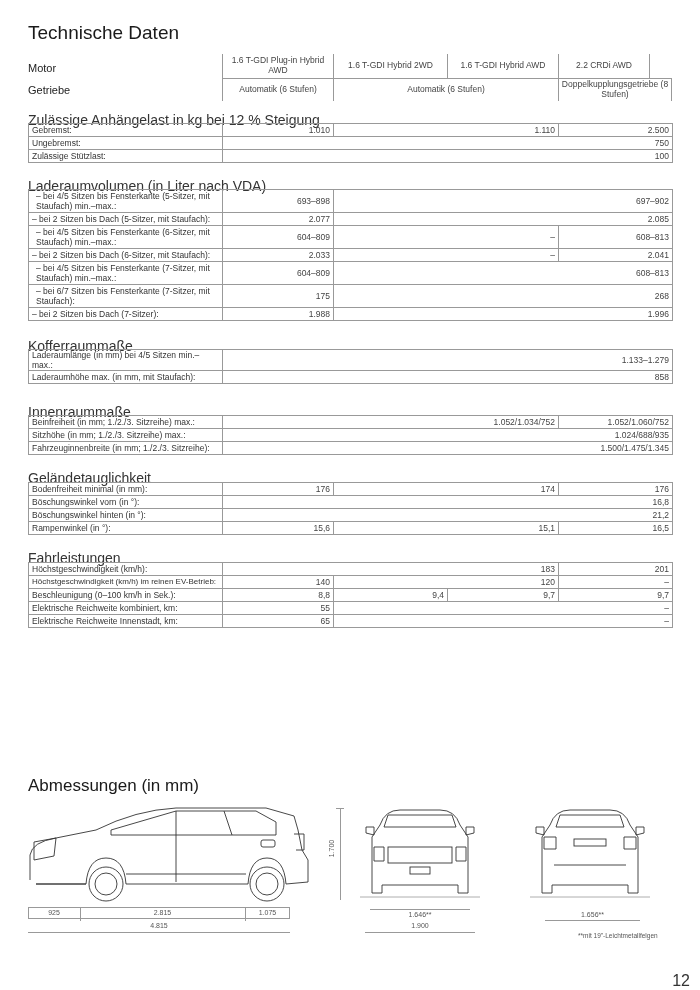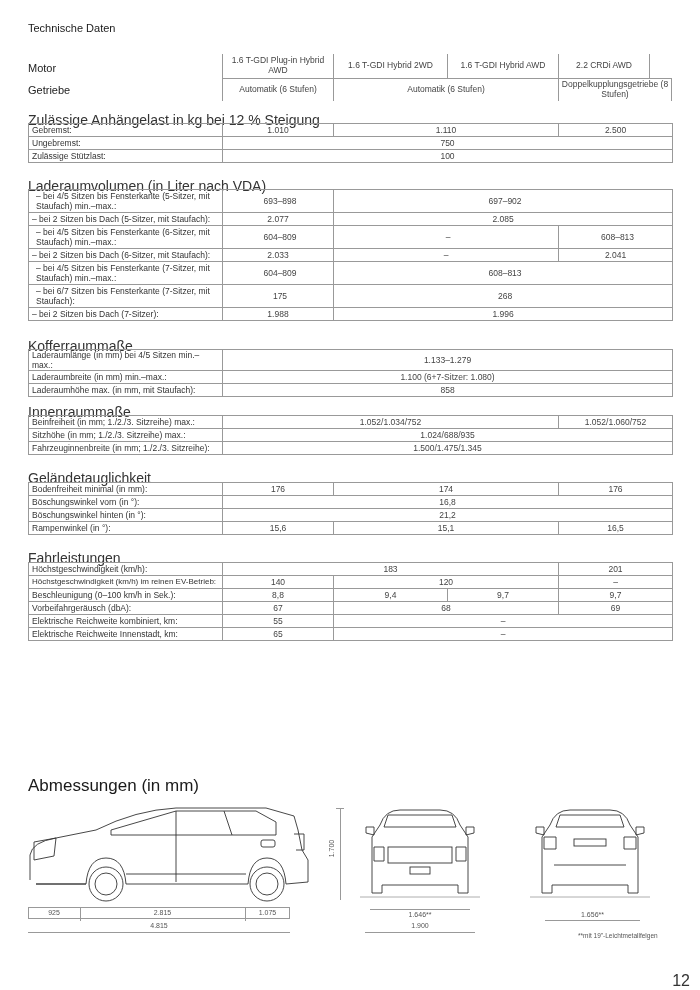--- a/index.html
+++ b/index.html
@@ -1,35 +1,35 @@
 <!DOCTYPE html>
 <html><head>
 <meta charset="utf-8">
 <style>
   html, body { margin:0; padding:0; background:#fff; }
   body { width:700px; height:990px; position:relative; overflow:hidden;
          font-family:"Liberation Sans", sans-serif; color:#222; }
-  .title { position:absolute; left:28px; top:22px; font-size:11px; font-weight:normal; color:#1a1a1a; }
+  .title { position:absolute; left:28px; top:22px; font-size:19px; font-weight:normal; color:#1a1a1a; }
   .h2 { position:absolute; left:28px; top:776px; font-size:17px; color:#1a1a1a; }
 
   
   .hdr { position:absolute; left:28px; top:54px; width:644px; }
   .hdr .lbl { position:absolute; left:0; font-size:11px; color:#222;text-align:center; }
   .hdr .cell { position:absolute; font-size:8.5px; color:#444; text-align:center;
                display:flex; align-items:center; justify-content:center; line-height:1.15;
                border-left:1px solid #999; box-sizing:border-box; }
   .hdr .hline { position:absolute; left:194px; width:450px; height:1px; background:#999; }
 
   
   .sec-title { position:absolute; left:28px; font-size:14px; color:#333; }
   table.spec { position:absolute; left:28px; width:644px; border-collapse:collapse;
                table-layout:fixed; font-size:8.5px; color:#444; }
   table.spec td { border:1px solid #999; padding:0 3px; height:12px; line-height:10px; }
   table.spec td.l { text-align:left; color:#333; }
-  table.spec td.v { text-align:center; }
+  table.spec td.v { text-align:right; }
   table.spec tr.tall td { height:22px;padding-left:7px; }
   col.c0 { width:194px; } col.c1 { width:111px; } col.c2 { width:114px; }
   col.c3 { width:111px; } col.c4 { width:114px; }
 
   
   .dim { position:absolute; font-size:7px; color:#555; text-align:center; }
   .dimbox { position:absolute; border:1px solid #999; box-sizing:border-box; }
   .vline { position:absolute; width:1px; background:#999; }
   .hl { position:absolute; height:1px; background:#999; }
   .pagenum { position:absolute; right:10px; top:972px; font-size:16px; color:#333; }
@@ -138,24 +138,20 @@
       <col class="c2">
       <col class="c3">
       <col class="c4">
     </colgroup>
   <tbody>
       <tr>
     <td class="l">Laderaumlänge (in mm) bei 4/5 Sitzen min.–max.:</td>
     <td class="v" colspan="4">1.133–1.279</td>
   </tr>
   <tr>
-    <td class="l">Laderaumbreite (in mm) min.–max.:</td>
-    <td class="v" colspan="4">1.100 (6+7-Sitzer: 1.080)</td>
-  </tr>
-  <tr>
     <td class="l">Laderaumhöhe max. (in mm, mit Staufach):</td>
     <td class="v" colspan="4">858</td>
   </tr>
 </tbody>
   </table>
 
 <div class="sec-title" style="top:404px">Innenraummaße</div>
 <table class="spec" style="top:415px">
   <colgroup>
       <col class="c0">
@@ -234,26 +230,20 @@
     <td class="v">140</td>
     <td class="v" colspan="2">120</td>
     <td class="v">–</td>
   </tr>
   <tr>
     <td class="l">Beschleunigung (0–100 km/h in Sek.):</td>
     <td class="v">8,8</td>
     <td class="v">9,4</td>
     <td class="v">9,7</td>
     <td class="v">9,7</td>
-  </tr>
-  <tr>
-    <td class="l">Vorbeifahrgeräusch (dbA):</td>
-    <td class="v">67</td>
-    <td class="v" colspan="2">68</td>
-    <td class="v">69</td>
   </tr>
   <tr>
     <td class="l">Elektrische Reichweite kombiniert, km:</td>
     <td class="v">55</td>
     <td class="v" colspan="3">–</td>
   </tr>
   <tr>
     <td class="l">Elektrische Reichweite Innenstadt, km:</td>
     <td class="v">65</td>
     <td class="v" colspan="3">–</td>

